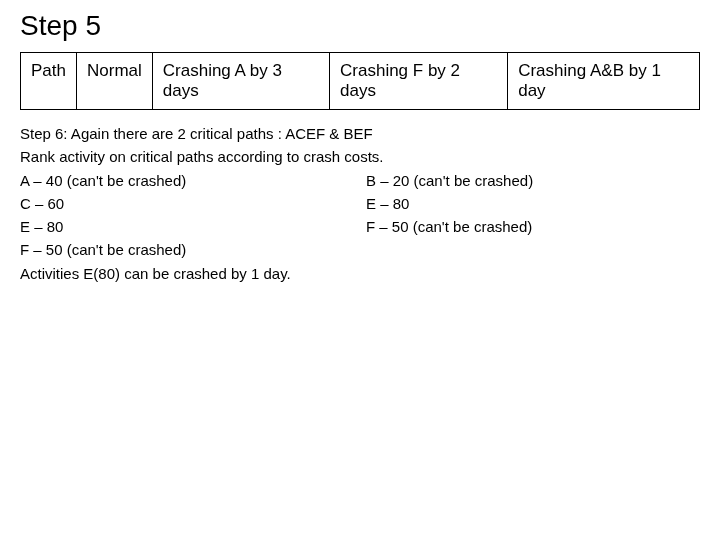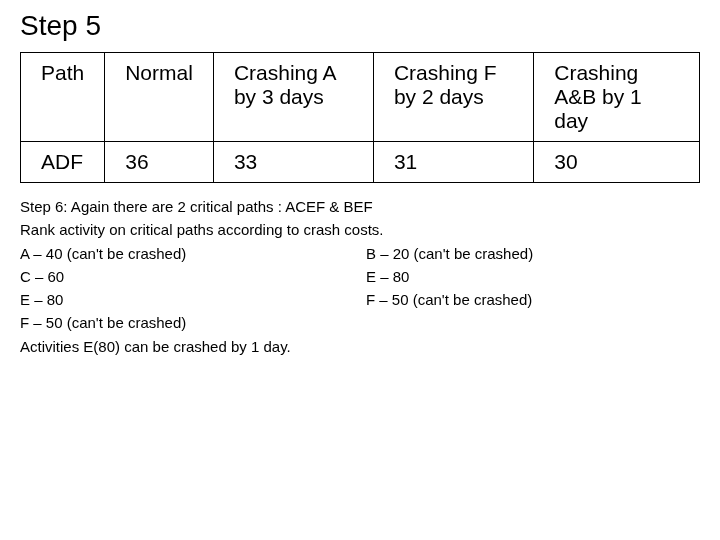--- a/index.html
+++ b/index.html
@@ -19,23 +19,23 @@
       font-weight: normal;
       margin-bottom: 10px;
     }
     table {
       border-collapse: collapse;
       width: 680px;
       margin: 0 auto 12px auto;
     }
     table td, table th {
       border: 1.5px solid #000;
-      padding: 8px 20px;
+      padding: 8px 10px;
       vertical-align: top;
-      font-size: 21px;
+      font-size: 17px;
       font-weight: normal;
     }
     table thead td {
       font-weight: normal;
     }
     .text-block {
       width: 680px;
       margin: 4px auto;
       font-size: 15px;
       line-height: 1.55;
@@ -57,27 +57,20 @@
   <thead>
     <tr>
       <td>Path</td>
       <td>Normal</td>
       <td>Crashing A by 3 days</td>
       <td>Crashing F by 2 days</td>
       <td>Crashing A&amp;B by 1 day</td>
     </tr>
   </thead>
   <tbody id="table-body">
-      <tr>
-        <td>ADF</td>
-        <td>36</td>
-        <td>33</td>
-        <td>31</td>
-        <td>30</td>
-      </tr>
     </tbody>
 </table>
 
 <div class="text-block">
   <div>Step 6: Again there are 2 critical paths : ACEF &amp; BEF</div>
   <div> Rank activity on critical paths according to crash costs.</div>
   <div class="text-row">
     <div class="text-col">A – 40 (can't be crashed)</div>
     <div class="text-col">B – 20 (can't be crashed)</div>
   </div>

